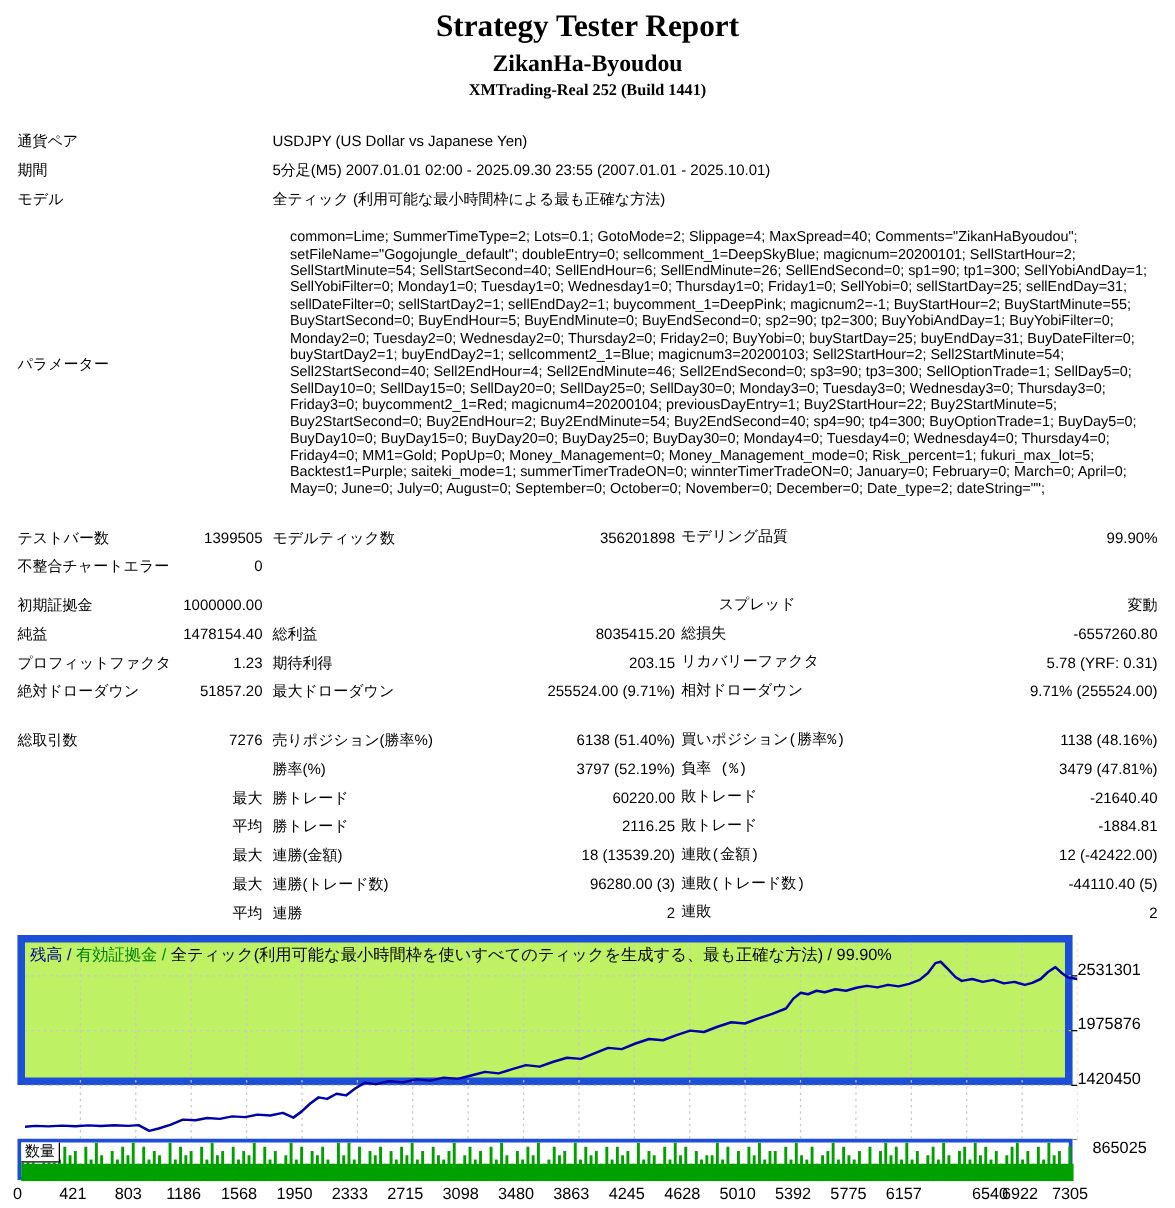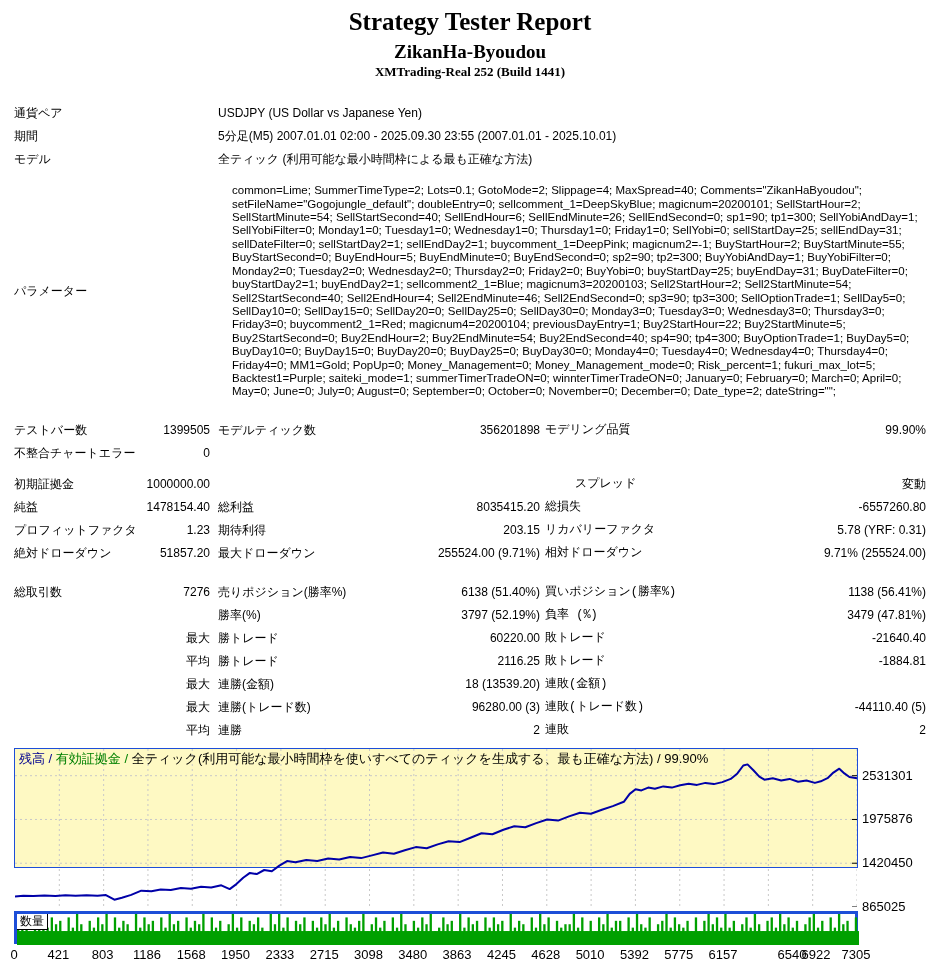--- a/index.html
+++ b/index.html
@@ -15,21 +15,21 @@
   .trow span { overflow:visible; }
   .c2,.c4,.c6 { text-align:right; }
   .c3 { padding-left:8px; }
   .c5 { padding-left:5px;font-family:Liberation Mono, monospace; }
   .c5.indent { padding-left:35px; }
   .prow { display:grid; grid-template-columns:196px 1fr; height:241px; align-items:center; overflow:hidden; }
   .pval { padding-left:22px; padding-right:2px; font-size:11.5px; line-height:13.4px; word-break:break-word; }
   .sp7 { height:7px; } .sp8 { height:8px; } .sp16 { height:16px; }
   .chartwrap { position:relative; margin-top:6px; width:940px; height:218px; }
   .frame { position:absolute; left:14px; top:0; width:844px; height:120px;
-           border:1px solid #1d4ed8; background:#fef9c3; }
+           border:6px solid #1d4ed8; background:#bef264; }
   .frame svg { position:absolute; left:0; top:0; width:842px; height:158px; }
   .legend { position:absolute; left:4px; top:1px; font-size:13px; line-height:17px; white-space:nowrap; }
   .yaxis { position:absolute; left:862px; top:0; width:76px; height:166px; }
   .yaxis div { position:absolute; font-size:13px; line-height:15px; }
   .vol { position:absolute; left:14px; top:163px; width:844px; height:33px;
          border:3px solid #1d4ed8; background:#fff; }
   .vol svg { position:absolute; left:0; top:0; width:842px; height:31px; }
   .vol .vlabel { position:absolute; left:0; top:0; background:#fff; font-size:12px; line-height:15px;
                  padding:0 3px; border-right:1px solid #000; border-bottom:1px solid #000; }
   .xaxis { position:absolute; left:14px; top:199px; width:844px; height:17px; }
@@ -114,21 +114,21 @@
       <span class="c5">相対ドローダウン</span>
       <span class="c6">9.71% (255524.00)</span>
   </div>
   <div class="sp16"></div>
   <div class="trow">
     <span class="c1">総取引数</span>
       <span class="c2">7276</span>
       <span class="c3">売りポジション(勝率%)</span>
       <span class="c4">6138 (51.40%)</span>
       <span class="c5">買いポジション(勝率%)</span>
-      <span class="c6">1138 (56.41%)</span>
+      <span class="c6">1138 (48.16%)</span>
   </div>
   <div class="trow">
     <span class="c1"></span>
       <span class="c2"></span>
       <span class="c3">勝率(%)</span>
       <span class="c4">3797 (52.19%)</span>
       <span class="c5">負率 (%)</span>
       <span class="c6">3479 (47.81%)</span>
   </div>
   <div class="trow">
@@ -146,20 +146,21 @@
       <span class="c4">2116.25</span>
       <span class="c5">敗トレード</span>
       <span class="c6">-1884.81</span>
   </div>
   <div class="trow">
     <span class="c1"></span>
       <span class="c2">最大</span>
       <span class="c3">連勝(金額)</span>
       <span class="c4">18 (13539.20)</span>
       <span class="c5">連敗(金額)</span>
+      <span class="c6">12 (-42422.00)</span>
   </div>
   <div class="trow">
     <span class="c1"></span>
       <span class="c2">最大</span>
       <span class="c3">連勝(トレード数)</span>
       <span class="c4">96280.00 (3)</span>
       <span class="c5">連敗(トレード数)</span>
       <span class="c6">-44110.40 (5)</span>
   </div>
   <div class="trow">
@@ -204,21 +205,21 @@
         <polyline points="0.0,147.4 8.4,146.7 18.5,147.1 29.5,146.5 40.4,147.0 50.5,146.3 60.6,146.8 71.6,146.2 82.5,146.7 90.9,146.1 99.4,150.7 106.9,148.8 116.2,145.9 126.3,141.7 136.4,142.2 145.7,140.4 155.8,141.1 165.9,139.1 176.0,139.7 186.1,137.7 196.2,138.4 206.3,136.3 214.7,140.1 221.4,135.1 228.2,128.8 234.9,123.9 241.7,125.1 249.2,121.0 256.8,122.3 264.4,116.6 272.0,112.1 280.4,113.3 291.3,111.0 302.3,111.9 313.2,109.5 324.2,110.5 335.1,108.1 346.1,109.1 357.0,106.4 368.0,103.5 378.9,104.7 389.8,101.3 400.8,98.1 411.7,99.3 422.7,95.4 433.6,92.2 444.6,93.1 455.5,88.7 466.5,84.3 477.4,85.3 488.4,80.8 499.3,77.2 510.3,78.2 521.2,74.1 532.1,70.5 543.1,71.6 554.0,67.4 565.0,63.8 575.9,64.8 586.9,60.7 597.8,57.1 608.8,52.8 614.7,44.9 620.6,40.2 626.4,41.4 633.2,38.6 639.9,39.8 648.3,37.4 656.8,38.6 665.2,36.2 673.6,34.7 682.0,35.9 690.4,33.9 698.9,35.1 707.3,33.1 715.7,29.9 722.4,24.4 728.3,16.5 732.5,15.4 738.4,21.3 744.3,27.6 749.4,30.7 757.8,29.2 766.2,31.5 774.6,29.9 783.1,32.7 791.5,31.5 799.9,33.9 805.8,32.3 812.5,29.2 818.4,23.6 824.3,19.7 829.4,24.4 834.4,28.0 842.0,29.2" fill="none" stroke="#0000A8" stroke-width="2" stroke-linejoin="round"></polyline>
       </svg>
     <div class="legend">
       <span style="color:#000090">残高</span><span style="color:#000090"> / </span><span style="color:#008000">有効証拠金</span><span style="color:#008000"> / </span><span>全ティック(利用可能な最小時間枠を使いすべてのティックを生成する、最も正確な方法) / 99.90%</span>
     </div>
   </div>
   <div class="yaxis">
       <div style="top: 19.6908px;">2531301</div>
       <div style="top: 63.4605px;">1975876</div>
       <div style="top: 107.23px;">1420450</div>
-      <div style="top: 151px;">865025</div>
+      <div style="top: 162px; margin-left: 12px;">865025</div>
     </div>
   <div class="vol">
     <svg viewBox="0 0 842 31" preserveAspectRatio="none">
         <rect x="0" y="17.049999999999997" width="842" height="13.950000000000001" fill="#00A000"></rect>
         <rect x="0.00" y="10.23" width="2.32" height="20.77" fill="#00A000"></rect>
         <rect x="4.21" y="10.23" width="2.32" height="20.77" fill="#00A000"></rect>
         <rect x="8.42" y="3.41" width="2.32" height="27.59" fill="#00A000"></rect>
         <rect x="12.63" y="17.05" width="2.32" height="13.95" fill="#00A000"></rect>
         <rect x="16.84" y="6.82" width="2.32" height="24.18" fill="#00A000"></rect>
         <rect x="21.05" y="13.64" width="2.32" height="17.36" fill="#00A000"></rect>

